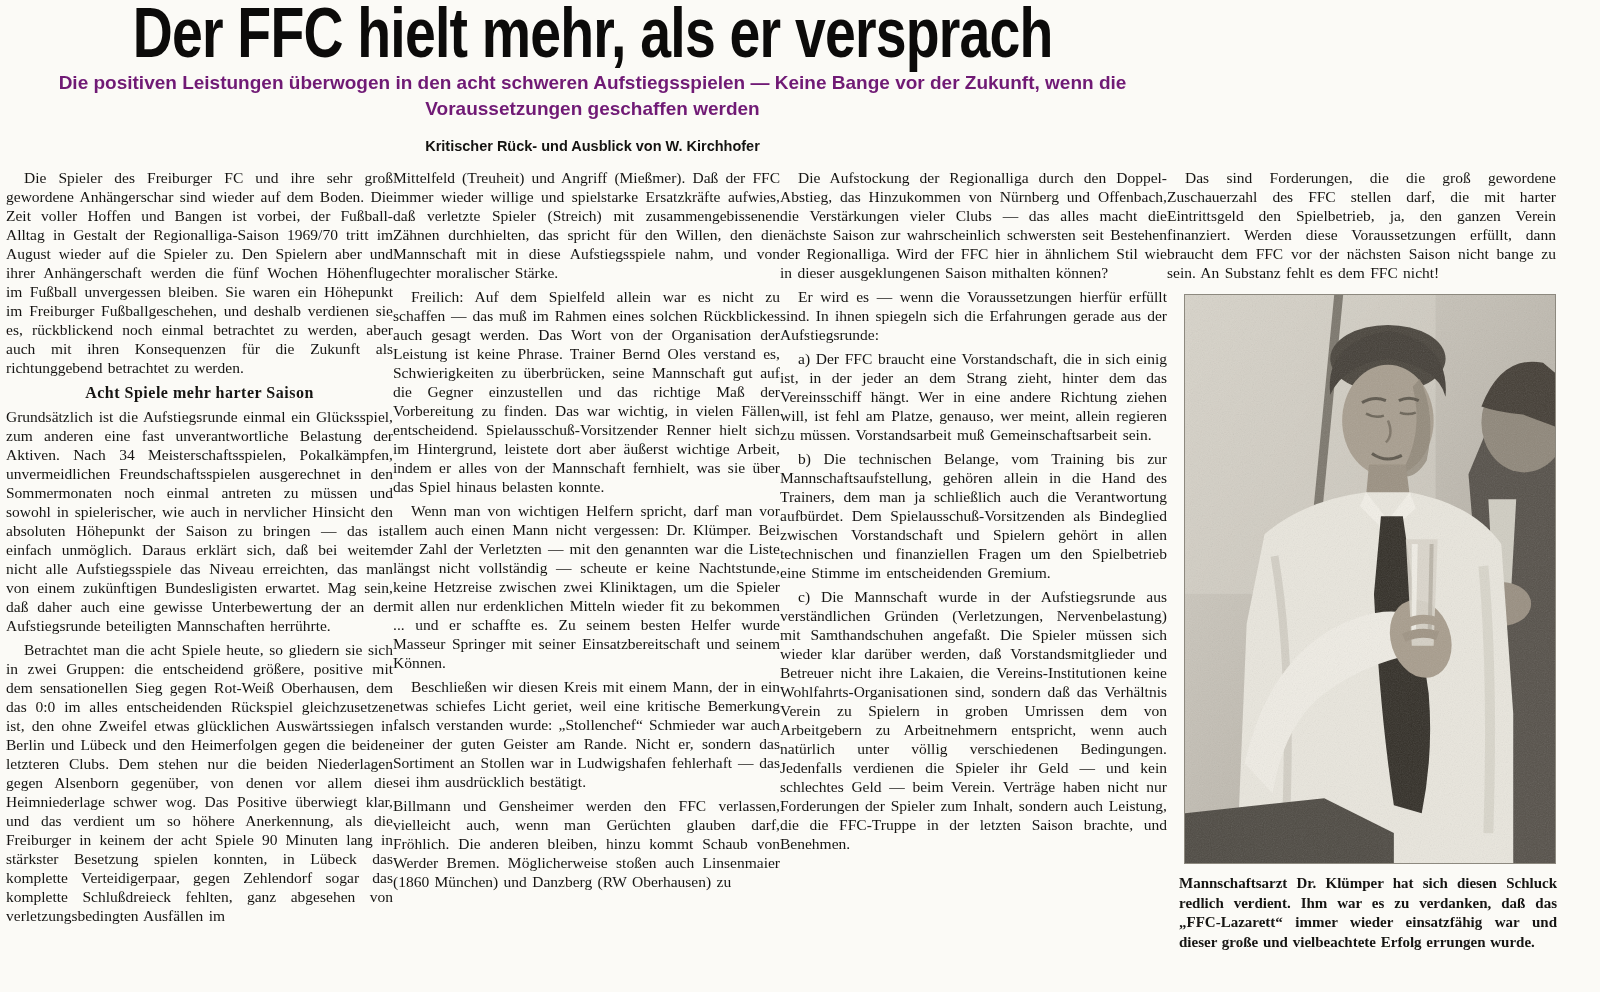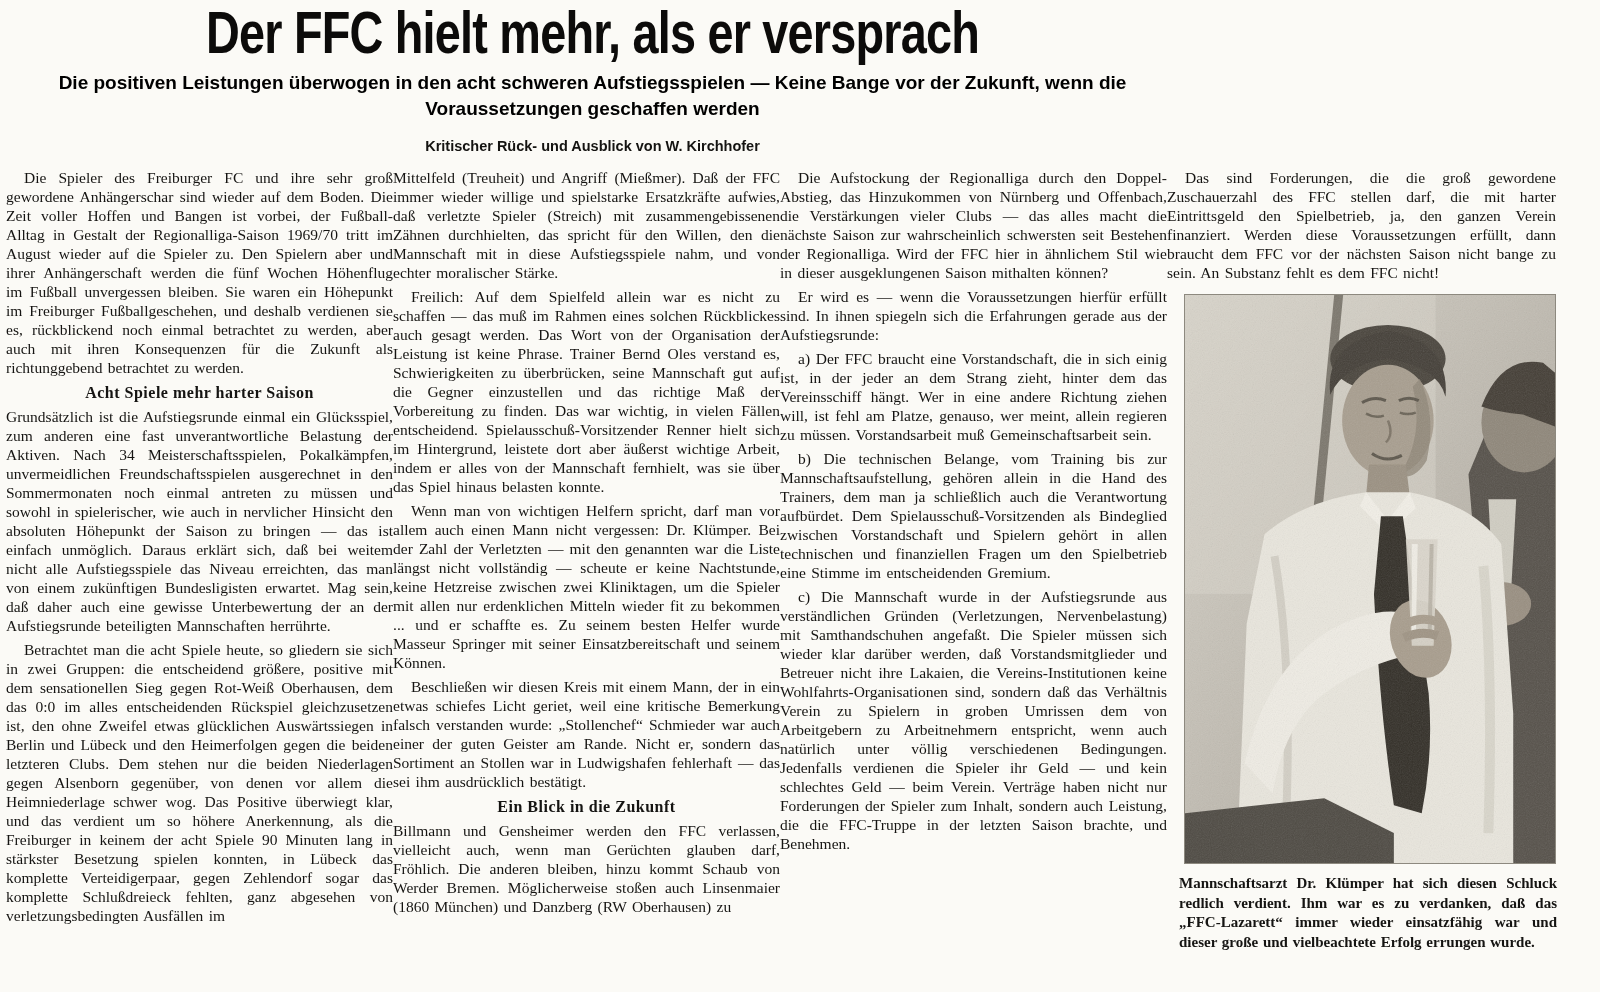--- a/index.html
+++ b/index.html
@@ -5,30 +5,30 @@
   html,body{margin:0;padding:0;background:#e9e7e2;}
   .page{
     position:relative;width:1600px;height:992px;margin:0 auto;
     background:#fbfaf6;color:#151412;overflow:hidden;
     font-family:"Liberation Serif", serif;
   }
   
   .masthead{width:1185px;text-align:center;padding-top:2px;}
   .headline{
     margin:0;font-family:"Liberation Sans", sans-serif;font-weight:700;
-    font-size:60px;line-height:62px;color:#0c0b0a;white-space:nowrap;
+    font-size:71px;line-height:62px;color:#0c0b0a;white-space:nowrap;
   }
   .headline .condensed{
     display:inline-block;transform:scaleX(0.78);transform-origin:50% 50%;
     letter-spacing:-1px;
   }
   .subheadline{
     margin:6px auto 16px;max-width:1075px;
     font-family:"Liberation Sans", sans-serif;font-weight:700;
-    font-size:19px;line-height:26px;color:#000000;
+    font-size:19px;line-height:26px;color:#701a75;
   }
   .byline{
     margin-top:9px;font-family:"Liberation Sans", sans-serif;font-weight:700;
     font-size:14.5px;color:#141311;
   }
   
   .columns{
     display:flex;padding:0 9px 0 6px;margin-top:14px;
     height:824px;overflow:hidden;
   }
@@ -68,21 +68,20 @@
         <p class="para" lang="de">Die Spieler des Freiburger FC und ihre sehr groß gewordene Anhängerschar sind wieder auf dem Boden. Die Zeit voller Hoffen und Bangen ist vorbei, der Fußball-Alltag in Gestalt der Regionalliga-Saison 1969/70 tritt im August wieder auf die Spieler zu. Den Spielern aber und ihrer Anhängerschaft werden die fünf Wochen Höhenflug im Fußball unvergessen bleiben. Sie waren ein Höhepunkt im Freiburger Fußballgeschehen, und deshalb verdienen sie es, rückblickend noch einmal betrachtet zu werden, aber auch mit ihren Konsequenzen für die Zukunft als richtunggebend betrachtet zu werden.</p>
         <h3 class="crosshead" lang="de">Acht Spiele mehr harter Saison</h3>
         <p class="para no-indent" lang="de">Grundsätzlich ist die Aufstiegsrunde einmal ein Glücksspiel, zum anderen eine fast unverantwortliche Belastung der Aktiven. Nach 34 Meisterschaftsspielen, Pokalkämpfen, unvermeidlichen Freundschaftsspielen ausgerechnet in den Sommermonaten noch einmal antreten zu müssen und sowohl in spielerischer, wie auch in nervlicher Hinsicht den absoluten Höhepunkt der Saison zu bringen — das ist einfach unmöglich. Daraus erklärt sich, daß bei weitem nicht alle Aufstiegsspiele das Niveau erreichten, das man von einem zukünftigen Bundesligisten erwartet. Mag sein, daß daher auch eine gewisse Unterbewertung der an der Aufstiegsrunde beteiligten Mannschaften herrührte.</p>
         <p class="para" lang="de">Betrachtet man die acht Spiele heute, so gliedern sie sich in zwei Gruppen: die entscheidend größere, positive mit dem sensationellen Sieg gegen Rot-Weiß Oberhausen, dem das 0:0 im alles entscheidenden Rückspiel gleichzusetzen ist, den ohne Zweifel etwas glücklichen Auswärtssiegen in Berlin und Lübeck und den Heimerfolgen gegen die beiden letzteren Clubs. Dem stehen nur die beiden Niederlagen gegen Alsenborn gegenüber, von denen vor allem die Heimniederlage schwer wog. Das Positive überwiegt klar, und das verdient um so höhere Anerkennung, als die Freiburger in keinem der acht Spiele 90 Minuten lang in stärkster Besetzung spielen konnten, in Lübeck das komplette Verteidigerpaar, gegen Zehlendorf sogar das komplette Schlußdreieck fehlten, ganz abgesehen von verletzungsbedingten Ausfällen im</p>
       </div>
     <div class="col">
         <p class="para no-indent" lang="de">Mittelfeld (Treuheit) und Angriff (Mießmer). Daß der FFC immer wieder willige und spielstarke Ersatzkräfte aufwies, daß verletzte Spieler (Streich) mit zusammengebissenen Zähnen durchhielten, das spricht für den Willen, den die Mannschaft mit in diese Aufstiegsspiele nahm, und von echter moralischer Stärke.</p>
         <p class="para" lang="de">Freilich: Auf dem Spielfeld allein war es nicht zu schaffen — das muß im Rahmen eines solchen Rückblickes auch gesagt werden. Das Wort von der Organisation der Leistung ist keine Phrase. Trainer Bernd Oles verstand es, Schwierigkeiten zu überbrücken, seine Mannschaft gut auf die Gegner einzustellen und das richtige Maß der Vorbereitung zu finden. Das war wichtig, in vielen Fällen entscheidend. Spielausschuß-Vorsitzender Renner hielt sich im Hintergrund, leistete dort aber äußerst wichtige Arbeit, indem er alles von der Mannschaft fernhielt, was sie über das Spiel hinaus belasten konnte.</p>
         <p class="para" lang="de">Wenn man von wichtigen Helfern spricht, darf man vor allem auch einen Mann nicht vergessen: Dr. Klümper. Bei der Zahl der Verletzten — mit den genannten war die Liste längst nicht vollständig — scheute er keine Nachtstunde, keine Hetzreise zwischen zwei Kliniktagen, um die Spieler mit allen nur erdenklichen Mitteln wieder fit zu bekommen ... und er schaffte es. Zu seinem besten Helfer wurde Masseur Springer mit seiner Einsatzbereitschaft und seinem Können.</p>
         <p class="para" lang="de">Beschließen wir diesen Kreis mit einem Mann, der in ein etwas schiefes Licht geriet, weil eine kritische Bemerkung falsch verstanden wurde: „Stollenchef“ Schmieder war auch einer der guten Geister am Rande. Nicht er, sondern das Sortiment an Stollen war in Ludwigshafen fehlerhaft — das sei ihm ausdrücklich bestätigt.</p>
-        <h3 class="crosshead" lang="de">Ein Blick in die Zukunft</h3>
         <p class="para no-indent" lang="de">Billmann und Gensheimer werden den FFC verlassen, vielleicht auch, wenn man Gerüchten glauben darf, Fröhlich. Die anderen bleiben, hinzu kommt Schaub von Werder Bremen. Möglicherweise stoßen auch Linsenmaier (1860 München) und Danzberg (RW Oberhausen) zu</p>
       </div>
     <div class="col">
         <p class="para" lang="de">Die Aufstockung der Regionalliga durch den Doppel-Abstieg, das Hinzukommen von Nürnberg und Offenbach, die Verstärkungen vieler Clubs — das alles macht die nächste Saison zur wahrscheinlich schwersten seit Bestehen der Regionalliga. Wird der FFC hier in ähnlichem Stil wie in dieser ausgeklungenen Saison mithalten können?</p>
         <p class="para" lang="de">Er wird es — wenn die Voraussetzungen hierfür erfüllt sind. In ihnen spiegeln sich die Erfahrungen gerade aus der Aufstiegsrunde:</p>
         <p class="para" lang="de">a) Der FFC braucht eine Vorstandschaft, die in sich einig ist, in der jeder an dem Strang zieht, hinter dem das Vereinsschiff hängt. Wer in eine andere Richtung ziehen will, ist fehl am Platze, genauso, wer meint, allein regieren zu müssen. Vorstandsarbeit muß Gemeinschaftsarbeit sein.</p>
         <p class="para" lang="de">b) Die technischen Belange, vom Training bis zur Mannschaftsaufstellung, gehören allein in die Hand des Trainers, dem man ja schließlich auch die Verantwortung aufbürdet. Dem Spielausschuß-Vorsitzenden als Bindeglied zwischen Vorstandschaft und Spielern gehört in allen technischen und finanziellen Fragen um den Spielbetrieb eine Stimme im entscheidenden Gremium.</p>
         <p class="para" lang="de">c) Die Mannschaft wurde in der Aufstiegsrunde aus verständlichen Gründen (Verletzungen, Nervenbelastung) mit Samthandschuhen angefaßt. Die Spieler müssen sich wieder klar darüber werden, daß Vorstandsmitglieder und Betreuer nicht ihre Lakaien, die Vereins-Institutionen keine Wohlfahrts-Organisationen sind, sondern daß das Verhältnis Verein zu Spielern in groben Umrissen dem von Arbeitgebern zu Arbeitnehmern entspricht, wenn auch natürlich unter völlig verschiedenen Bedingungen. Jedenfalls verdienen die Spieler ihr Geld — und kein schlechtes Geld — beim Verein. Verträge haben nicht nur Forderungen der Spieler zum Inhalt, sondern auch Leistung, die die FFC-Truppe in der letzten Saison brachte, und Benehmen.</p>
       </div>
     <div class="col col-last">

